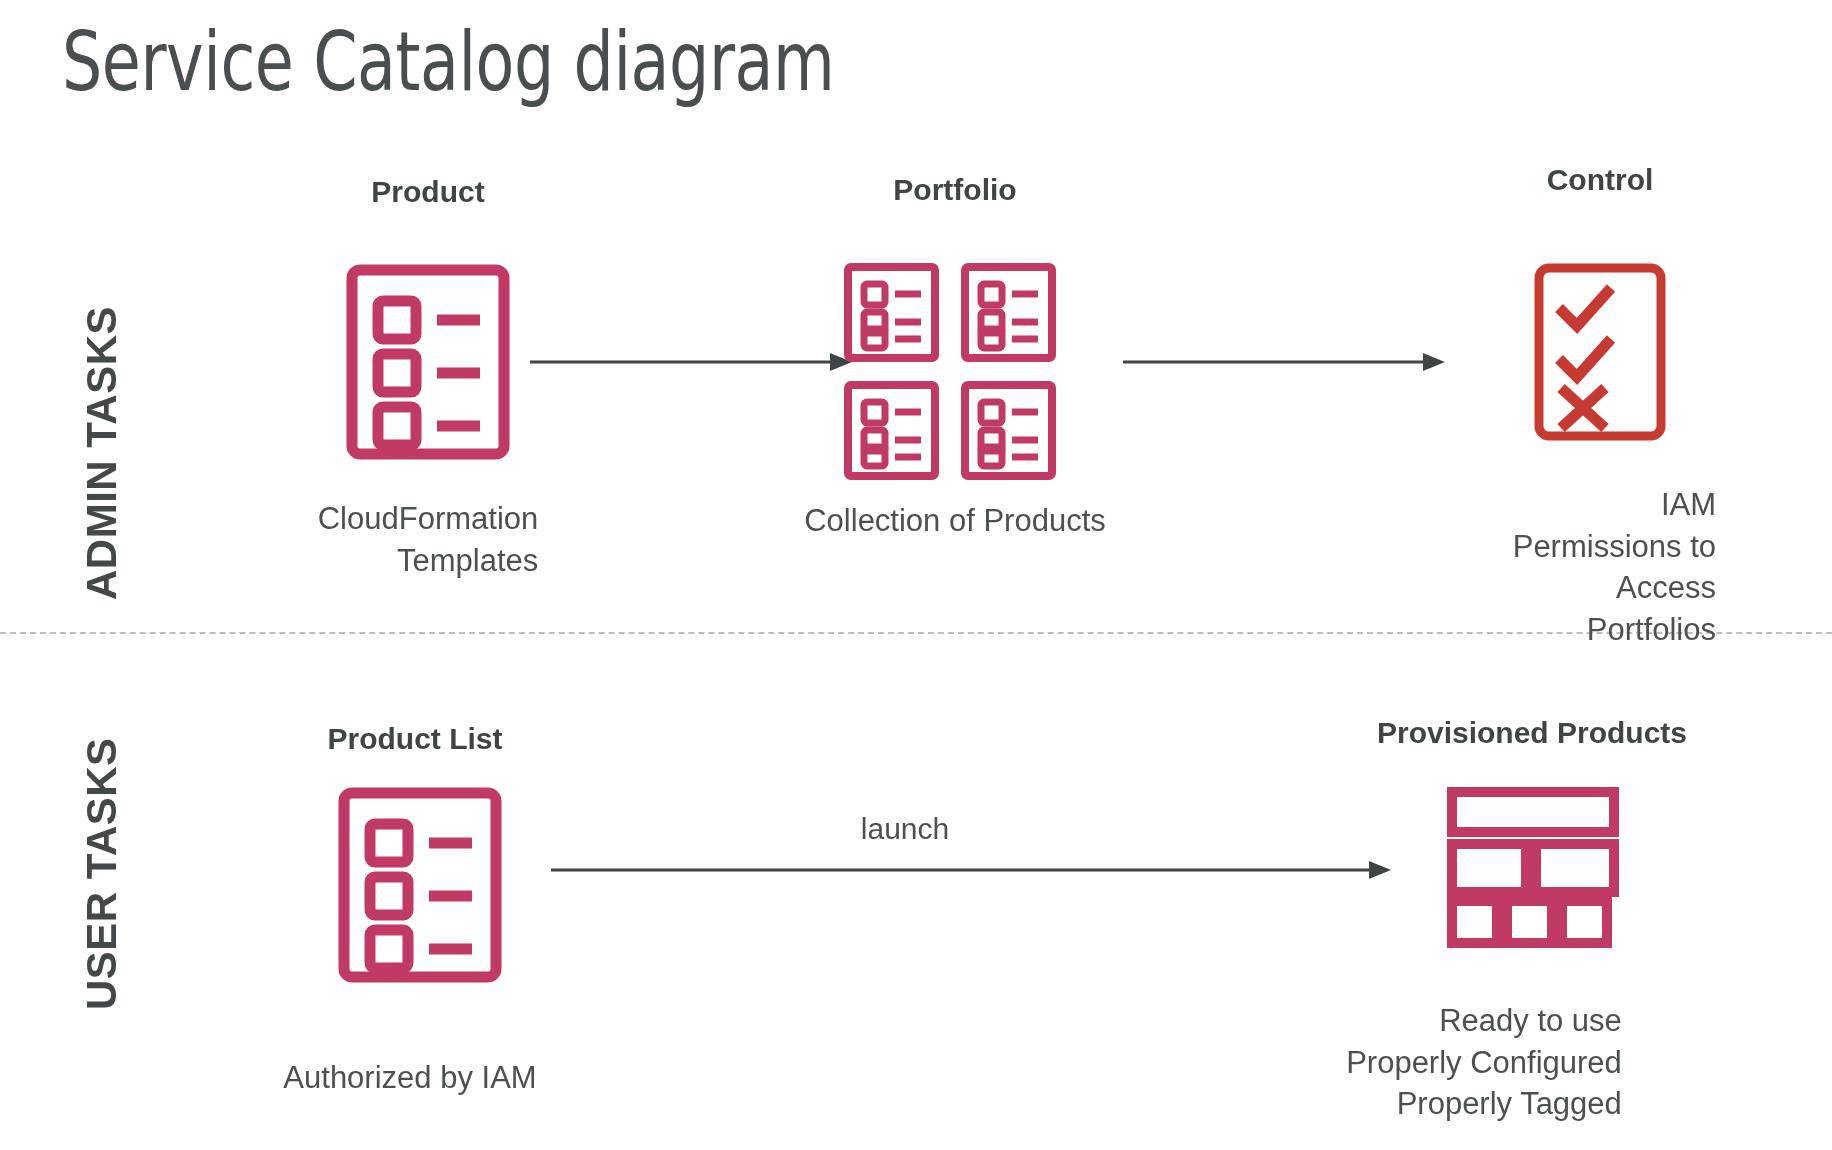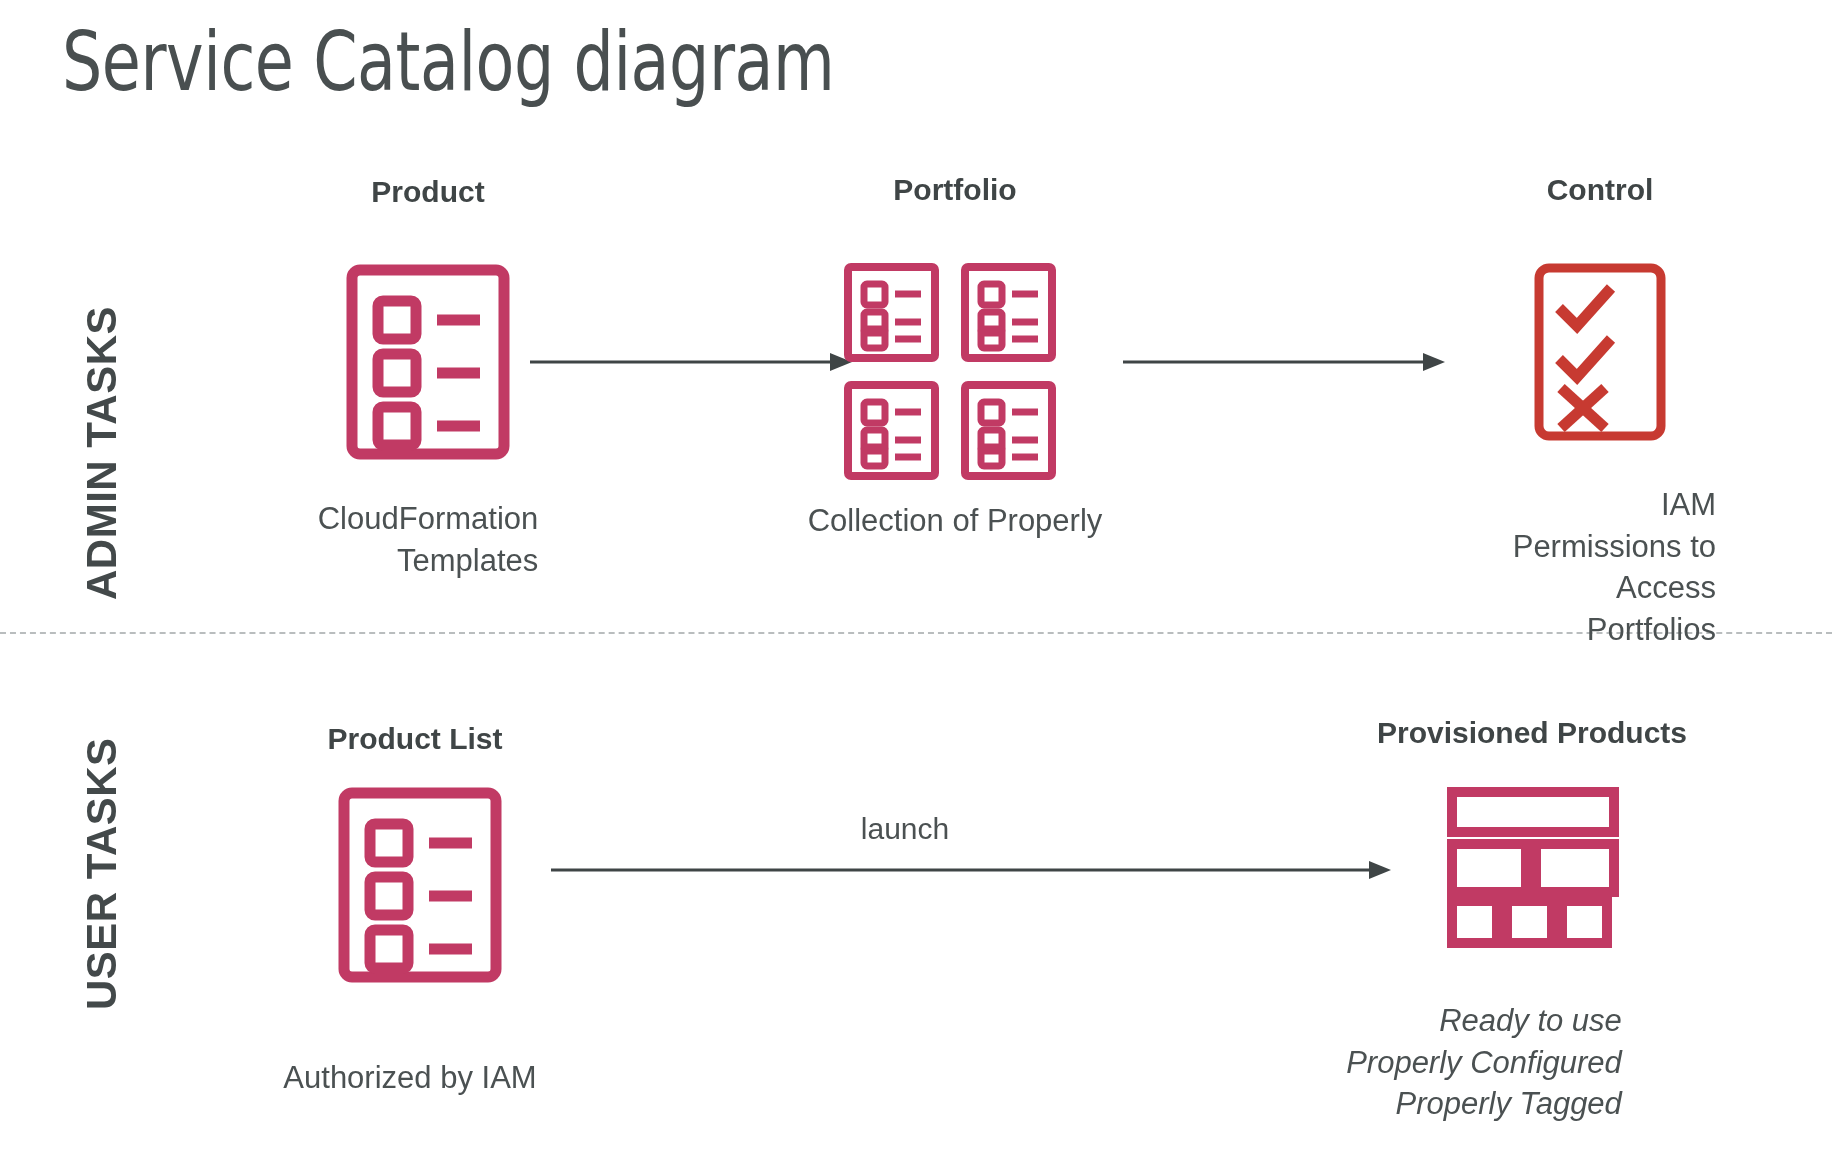--- a/index.html
+++ b/index.html
@@ -170,30 +170,30 @@
         <rect x="21" y="50" width="21" height="21" rx="3" ry="3" fill="none" stroke="#C13A64" stroke-width="7"></rect>
         <rect x="21" y="67" width="21" height="19" rx="3" ry="3" fill="none" stroke="#C13A64" stroke-width="7"></rect>
         <line x1="52" y1="32" x2="78" y2="32" stroke="#C13A64" stroke-width="7"></line>
         <line x1="52" y1="60" x2="78" y2="60" stroke="#C13A64" stroke-width="7"></line>
         <line x1="52" y1="77" x2="78" y2="77" stroke="#C13A64" stroke-width="7"></line>
       </g>
     </g>
   </svg>
 </div>
 
-<div class="caption" style="left:955px; top:500px;">Collection of Properly</div>
+<div class="caption" style="left:955px; top:500px;">Collection of Products</div>
 
 <div class="arrow" style="left:1123px; top:350px;">
   <svg width="320" height="24" viewBox="0 0 320 24" aria-hidden="true">
     <line x1="0" y1="12" x2="300" y2="12" stroke="#3f4546" stroke-width="3"></line>
     <polygon points="300,3 322,12 300,21" fill="#3f4546"></polygon>
   </svg>
 </div>
 
-<div class="node-title" style="left:1600px; top:173px;">Control</div>
+<div class="node-title" style="left:1600px; top:163px;">Control</div>
 
 <div class="icon" style="left:1533px; top:262px;">
   <svg width="134" height="180" viewBox="0 0 134 180" aria-hidden="true">
     <rect x="6" y="6" width="122" height="168" rx="10" ry="10" fill="none" stroke="#C73A31" stroke-width="9"></rect>
 
     <polyline points="26,46 44,64 78,26" fill="none" stroke="#C73A31" stroke-width="11" stroke-linecap="butt" stroke-linejoin="miter"></polyline>
 
     <polyline points="26,97 44,115 78,77" fill="none" stroke="#C73A31" stroke-width="11" stroke-linecap="butt" stroke-linejoin="miter"></polyline>
 
     <line x1="28" y1="126" x2="72" y2="166" stroke="#C73A31" stroke-width="11"></line>
@@ -238,15 +238,15 @@
 
     <rect x="5" y="57" width="74" height="48" fill="none" stroke="#C13A64" stroke-width="10"></rect>
     <rect x="89" y="57" width="78" height="48" fill="none" stroke="#C13A64" stroke-width="10"></rect>
 
     <rect x="5" y="114" width="45" height="42" fill="none" stroke="#C13A64" stroke-width="10"></rect>
     <rect x="60" y="114" width="45" height="42" fill="none" stroke="#C13A64" stroke-width="10"></rect>
     <rect x="115" y="114" width="45" height="42" fill="none" stroke="#C13A64" stroke-width="10"></rect>
   </svg>
 </div>
 
-<div class="caption" style="left:1484px; top:1000px;font-style:italic;">Ready to use
+<div class="caption" style="left:1484px; top:1000px;">Ready to use
 Properly Configured
 Properly Tagged</div>
 
 </body></html>

